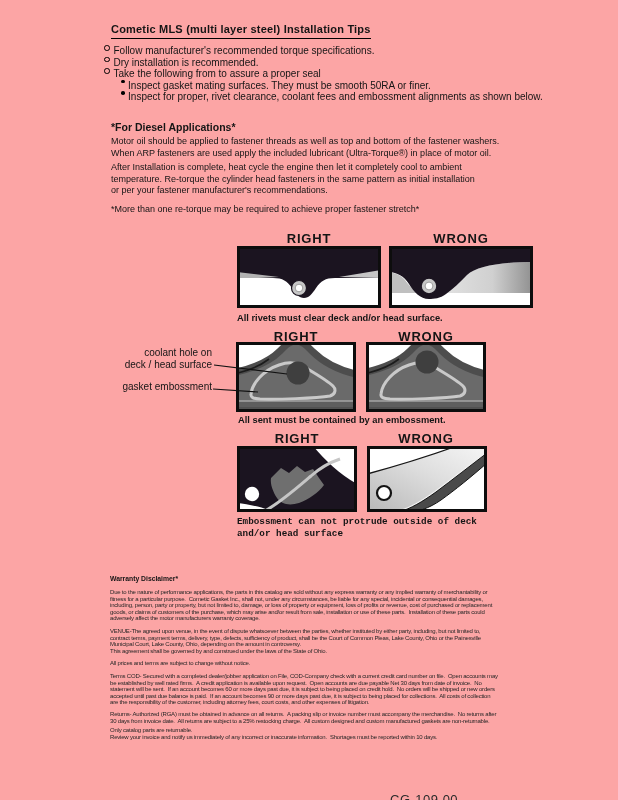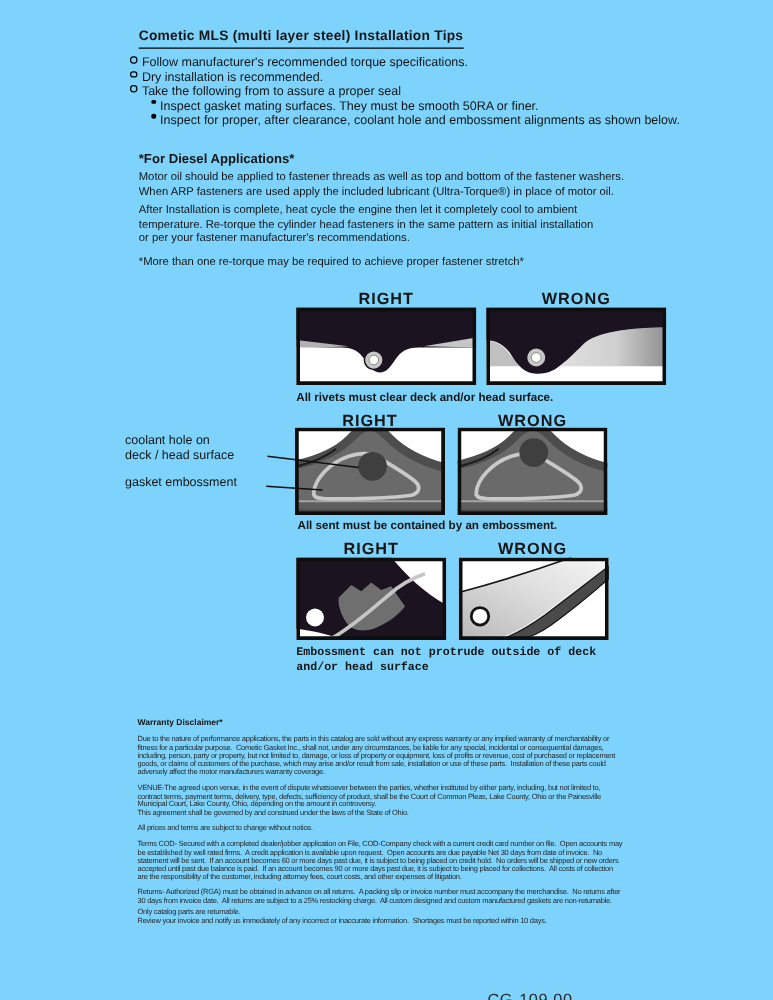--- a/index.html
+++ b/index.html
@@ -1,18 +1,18 @@
 <!DOCTYPE html>
 <html><head>
 <meta charset="utf-8">
 <style>
   html,body { margin:0; padding:0; background:#e8e8e8; }
   .page {
     position:relative; width:618px; height:800px; margin:0 auto;
-    background:#7dd3fc; overflow:hidden;
+    background:#fca5a5; overflow:hidden;
     font-family:"Liberation Sans","DejaVu Sans",sans-serif; color:#151515;
   }
   .abs { position:absolute; }
   .title {
     left:111px; top:23px; font-size:11px; font-weight:bold;
     border-bottom:1.5px solid #000; padding-bottom:3px; letter-spacing:0.2px;
     white-space:nowrap;
   }
   ul.tips { left:104px; top:45px; margin:0; padding:0; list-style:none;
     font-size:10px; line-height:11.6px; position:absolute; white-space:nowrap; }
@@ -24,21 +24,21 @@
     display:inline-block; margin-right:3.5px; flex:none; }
   .diesel-h { left:111px; top:121px; font-size:10.5px; font-weight:bold; white-space:nowrap; }
   .para { white-space:pre; font-size:9px; line-height:11.5px; }
   .d-p1 { left:111px; top:136px; }
   .d-p2 { left:111px; top:162px; }
   .d-p3 { left:111px; top:204px; }
   .dlabel { font-size:13px; font-weight:bold; letter-spacing:0.8px;
     text-align:center; white-space:nowrap; }
   .caption { font-size:9.3px; font-weight:bold; white-space:pre; line-height:12px; }
   .panel { display:block; }
-  .ann { font-size:10px; line-height:11.5px; white-space:pre; }
+  .ann { font-size:10px; line-height:11.5px; text-align:right; white-space:pre; }
   .disc { white-space:pre; font-size:6px; letter-spacing:-0.2px; line-height:6.6px; color:#262626; }
   .disc-h { left:110px; top:575px; font-size:6.8px; font-weight:bold; white-space:nowrap; }
   .code { left:390px; top:792px; font-size:13px; letter-spacing:0.5px; color:#2a2a2a; white-space:nowrap; }
   .overlay { left:0; top:0; pointer-events:none; }
 </style>
 </head>
 <body>
 
 <div class="page">
 
@@ -56,21 +56,21 @@
     <li>
         <span class="blt-o"></span>
         <span>Take the following from to assure a proper seal</span>
       </li>
     <li class="sub">
         <span class="blt-f"></span>
         <span>Inspect gasket mating surfaces.  They must be smooth 50RA or finer.</span>
       </li>
     <li class="sub">
         <span class="blt-f"></span>
-        <span>Inspect for proper, after clearance, coolant hole and embossment alignments as shown below.</span>
+        <span>Inspect for proper, rivet clearance, coolant fees and embossment alignments as shown below.</span>
       </li>
   </ul>
 
   <div class="abs diesel-h">*For Diesel Applications*</div>
   <div class="abs para d-p1">Motor oil should be applied to fastener threads as well as top and bottom of the fastener washers.
 When ARP fasteners are used apply the included lubricant (Ultra-Torque®) in place of motor oil.</div>
   <div class="abs para d-p2">After Installation is complete, heat cycle the engine then let it completely cool to ambient
 temperature. Re-torque the cylinder head fasteners in the same pattern as initial installation
 or per your fastener manufacturer's recommendations.</div>
   <div class="abs para d-p3">*More than one re-torque may be required to achieve proper fastener stretch*</div>

